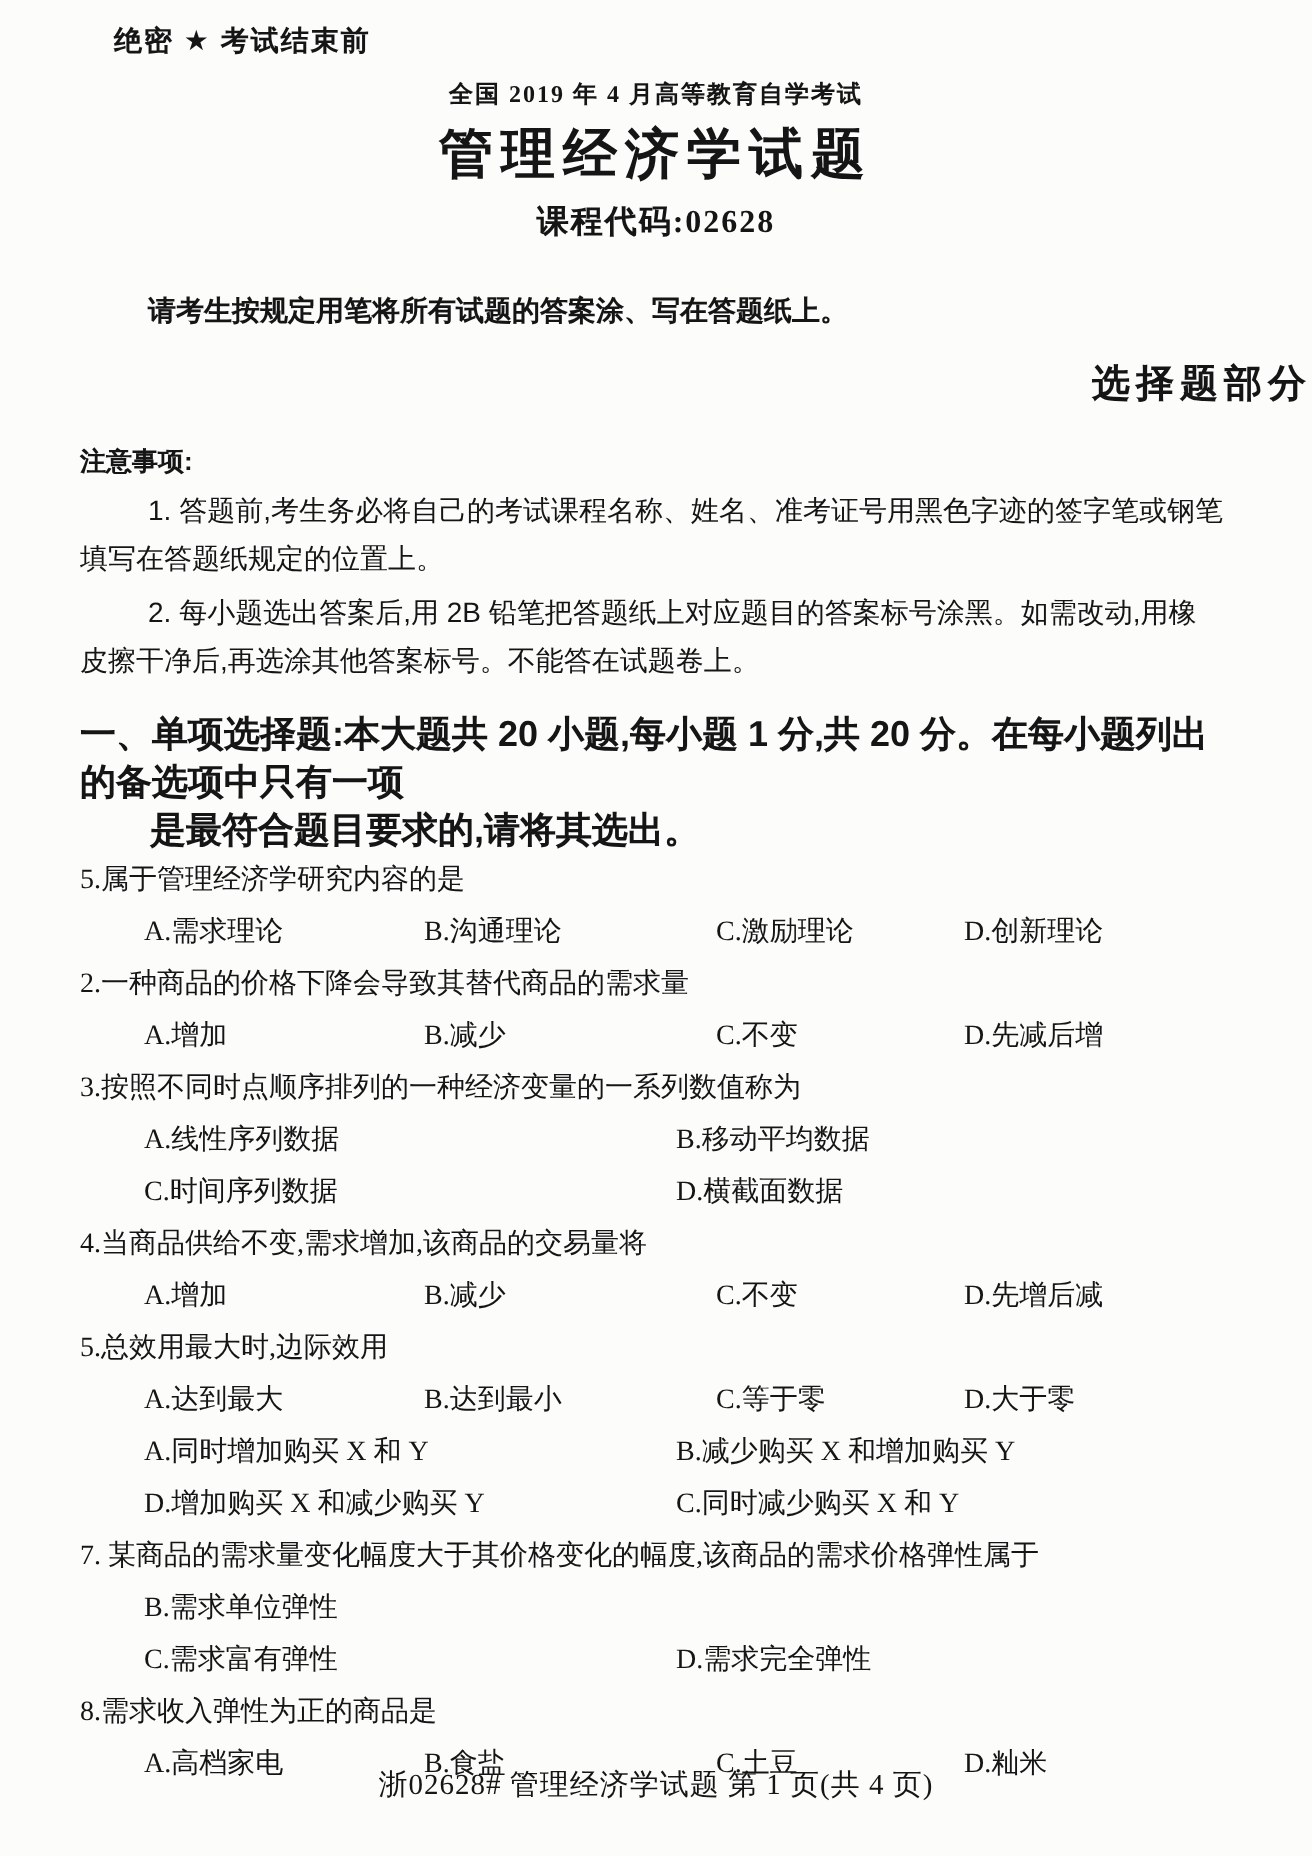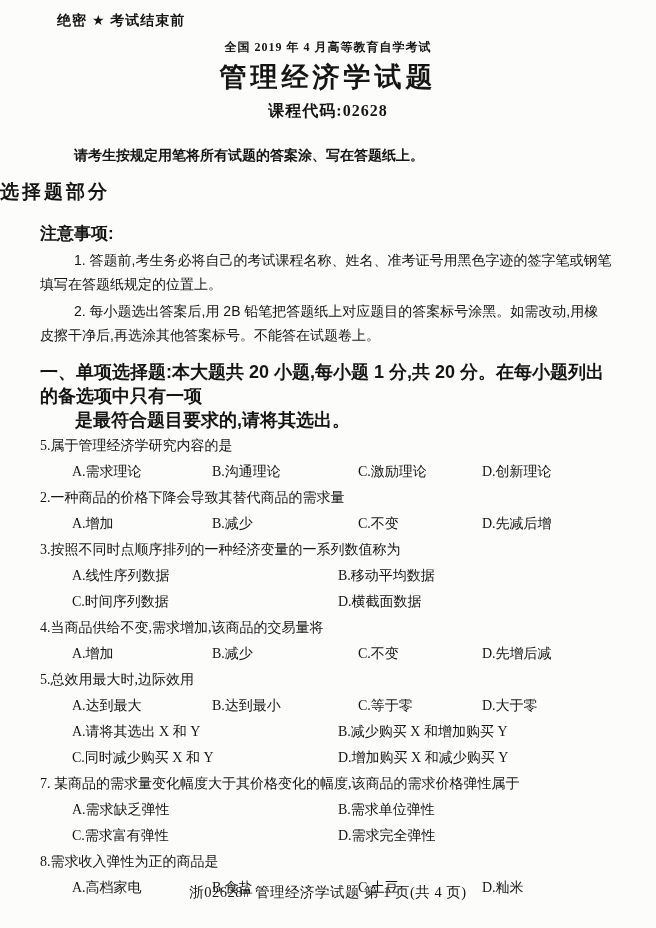--- a/index.html
+++ b/index.html
@@ -40,31 +40,31 @@
     font-size:16px;
     font-weight:bold;
     letter-spacing:1px;
   }
   .intro {
     margin:22px 40px 0 74px;
     font-weight:600;
     line-height:22px;
   }
   .section-title {
-    text-align:left;
+    text-align:right;
     margin-top:13px;
     font-size:19px;
     font-weight:bold;
     letter-spacing:3px;
   }
   .notice { margin:0 36px 0 40px; }
   .notice-title {
     margin-top:17px;
     font-weight:bold;
-    font-size:17px;
+    font-size:13px;
   }
   .notice-item { margin-top:3px; }
   .notice-line { line-height:24px; }
   .notice-line.indent { text-indent:34px; }
 
   .sec-heading {
     margin:13px 36px 0 40px;
     font-weight:bold;
     font-size:18px;
     line-height:24px;
@@ -167,32 +167,31 @@
       <div class="qtext">5.总效用最大时,边际效用</div>
       <div class="opt-row col4">
         <span class="opt">A.达到最大</span>
         <span class="opt">B.达到最小</span>
         <span class="opt">C.等于零</span>
         <span class="opt">D.大于零</span>
       </div>
     </div>
     <div class="question">
       <div class="opt-row col2">
-        <span class="opt">A.请将其选出 X 和 Y</span>
+        <span class="opt">A.同时增加购买 X 和 Y</span>
         <span class="opt">B.减少购买 X 和增加购买 Y</span>
       </div>
       <div class="opt-row col2">
+        <span class="opt">D.增加购买 X 和减少购买 Y</span>
         <span class="opt">C.同时减少购买 X 和 Y</span>
-        <span class="opt">D.增加购买 X 和减少购买 Y</span>
       </div>
     </div>
     <div class="question">
       <div class="qtext">7. 某商品的需求量变化幅度大于其价格变化的幅度,该商品的需求价格弹性属于</div>
       <div class="opt-row col2">
-        <span class="opt">A.需求缺乏弹性</span>
         <span class="opt">B.需求单位弹性</span>
       </div>
       <div class="opt-row col2">
         <span class="opt">C.需求富有弹性</span>
         <span class="opt">D.需求完全弹性</span>
       </div>
     </div>
     <div class="question">
       <div class="qtext">8.需求收入弹性为正的商品是</div>
       <div class="opt-row col4">

